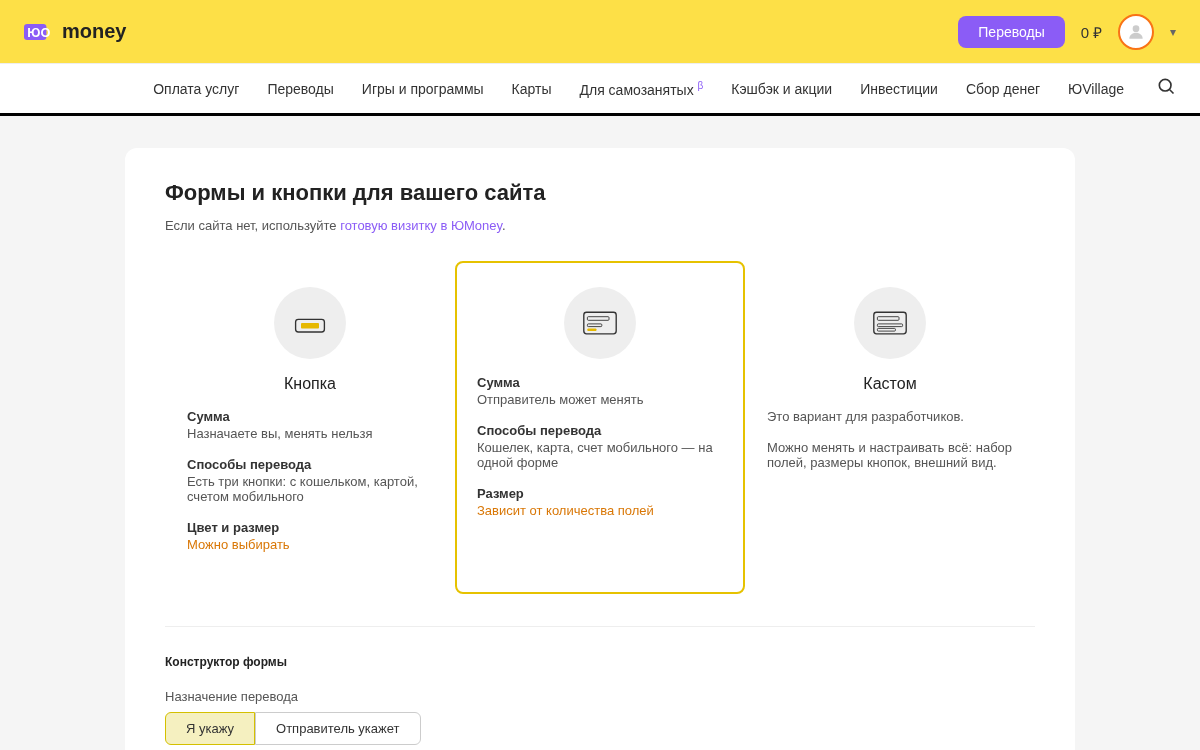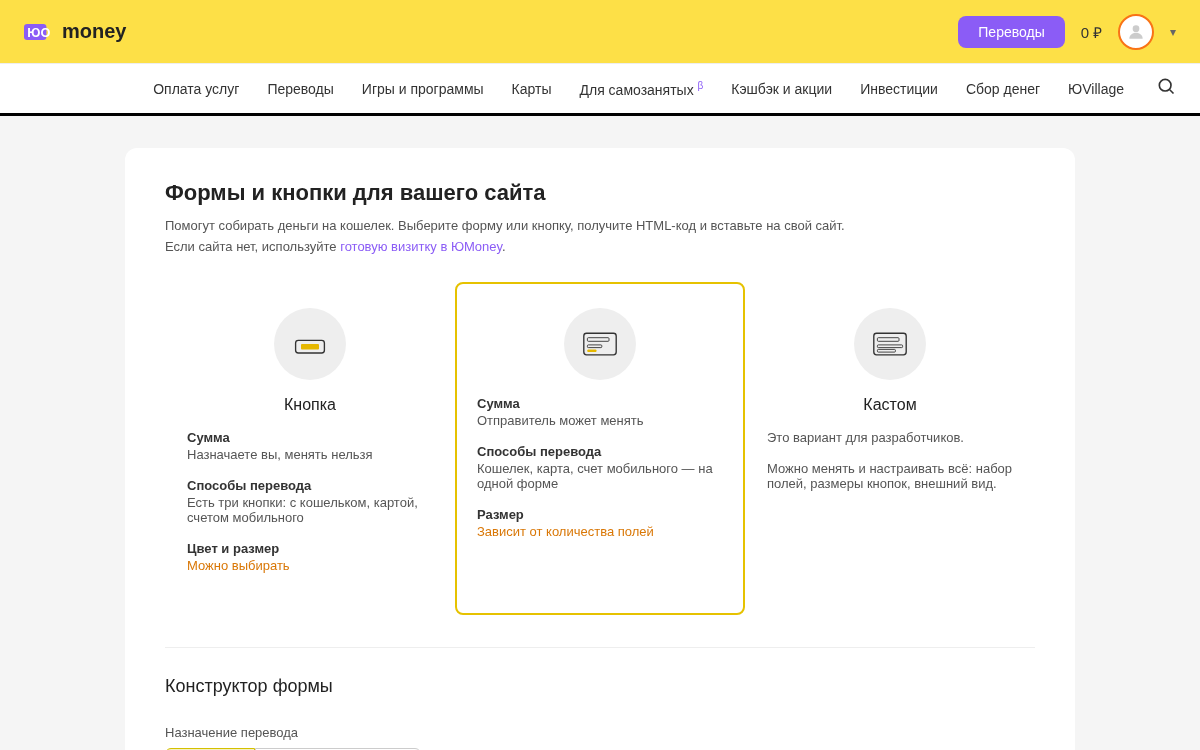--- a/index.html
+++ b/index.html
@@ -97,21 +97,21 @@
 
     .card-title { font-size: 16px; font-weight: 400; margin-bottom: 16px; color: #222; }
 
     .card-feature { text-align: left; margin-bottom: 16px; }
     .card-feature-label { font-size: 13px; font-weight: 600; color: #333; margin-bottom: 2px; }
     .card-feature-value { font-size: 13px; color: #555; }
     .card-feature-value.highlight { color: #d97706; }
 
     
     .constructor-section { border-top: 1px solid #eee; padding-top: 28px; }
-    .constructor-title { font-size: 18px; font-weight: 400; color: #222; margin-bottom: 28px; }
+    .constructor-title { font-size: 12px; font-weight: 700; color: #222; margin-bottom: 20px; }
     .field-label { font-size: 13px; color: #555; margin-bottom: 8px; font-weight: 500; }
 
     .toggle-group { display: flex; margin-bottom: 16px; }
     .toggle-btn {
       padding: 8px 20px;
       border: 1px solid #ccc;
       background: #fff;
       font-size: 13px;
       cursor: pointer;
       color: #333;
@@ -169,21 +169,20 @@
       <circle cx="11" cy="11" r="7"></circle>
       <line x1="16.5" y1="16.5" x2="21" y2="21"></line>
     </svg>
   </button>
 </nav>
 
 <main class="main">
   <div class="content-card">
 
     <h1 class="page-title">Формы и кнопки для вашего сайта</h1>
-    <p class="page-desc">Помогут собирать деньги на кошелек. Выберите форму или кнопку, получите HTML-код и вставьте на свой сайт.</p>
     <p class="page-link">
       <span>Если сайта нет, используйте </span><a href="#">готовую визитку в ЮMoney</a><span>.</span>
     </p>
 
     <div class="cards-row">
 
       <div class="type-card">
         <div class="card-icon-circle">
           <svg viewBox="0 0 40 28" fill="none">
             <rect x="4" y="10" width="32" height="14" rx="3" stroke="#333" stroke-width="1.5" fill="none"></rect>

